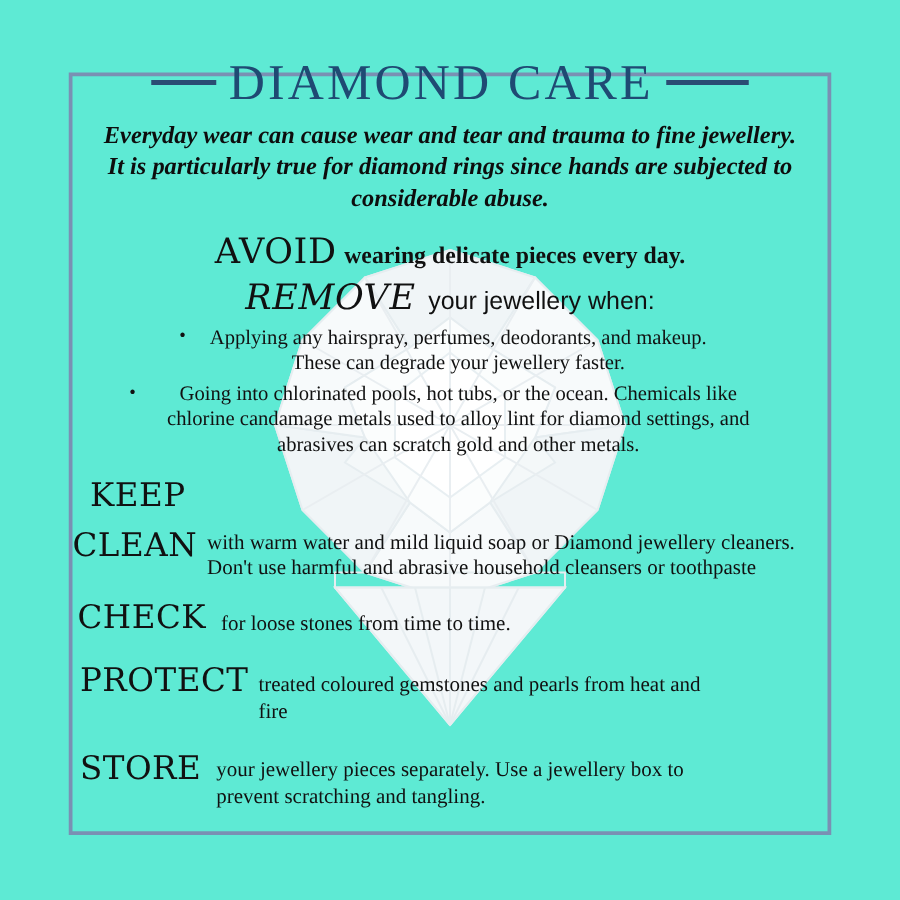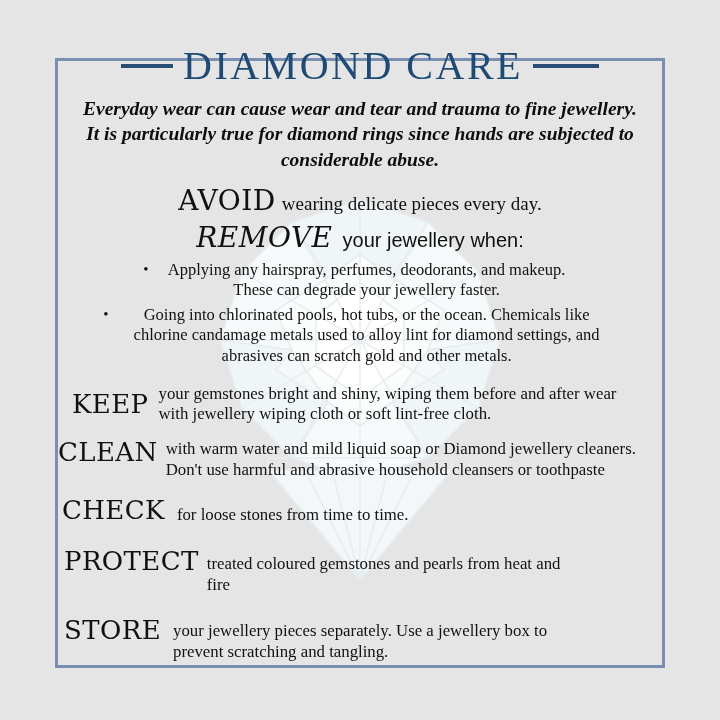--- a/index.html
+++ b/index.html
@@ -11,21 +11,21 @@
     width: 720px;
     height: 720px;
     overflow: hidden;
     font-family: "Liberation Serif", "DejaVu Serif", serif;
   }
 
   #poster {
     position: relative;
     width: 720px;
     height: 720px;
-    background: #e5e5e5;
+    background: #5eead4;
   }
 
   
   #watermark {
     position: absolute;
     left: 160px;
     top: 170px;
     width: 400px;
     height: 420px;
     opacity: 1;
@@ -104,21 +104,21 @@
     font-family: "DejaVu Serif", "Liberation Serif", serif;
     font-weight: normal;
     letter-spacing: 0.5px;
     color: #111111;
   }
   .lead.avoid .kw { font-size: 28px; }
   .lead.remove .kw { font-size: 28px; font-style: italic; }
 
   .lead.avoid .tail {
     font-family: "Liberation Serif", "DejaVu Serif", serif;
-    font-weight: normal;
+    font-weight: bold;
     font-size: 19px;
     margin-left: 6px;
     margin-top: 12px;
   }
   .lead.remove .tail {
     font-family: "Liberation Sans", "DejaVu Sans", sans-serif;
     font-weight: normal;
     font-size: 20px;
     margin-left: 10px;
   }
@@ -260,21 +260,20 @@
         <span class="btxt">Applying any hairspray, perfumes, deodorants, and makeup. These can degrade your jewellery faster.</span>
       </div>
       <div class="bullet b2">
         <span class="dot">•</span>
         <span class="btxt">Going into chlorinated pools, hot tubs, or the ocean. Chemicals like chlorine candamage metals used to alloy lint for diamond settings, and abrasives can scratch gold and other metals.</span>
       </div>
     </div>
 
     <div class="row" id="row-keep">
       <div class="label">KEEP</div>
-      <div class="body">your gemstones bright and shiny, wiping them before and after wear with jewellery wiping cloth or soft lint-free cloth.</div>
     </div>
 
     <div class="row" id="row-clean">
       <div class="label">CLEAN</div>
       <div class="body">with warm water and mild liquid soap or Diamond jewellery cleaners. Don't use harmful and abrasive household cleansers or toothpaste</div>
     </div>
 
     <div class="row" id="row-check">
       <div class="label">CHECK</div>
       <div class="body">for loose stones from time to time.</div>

